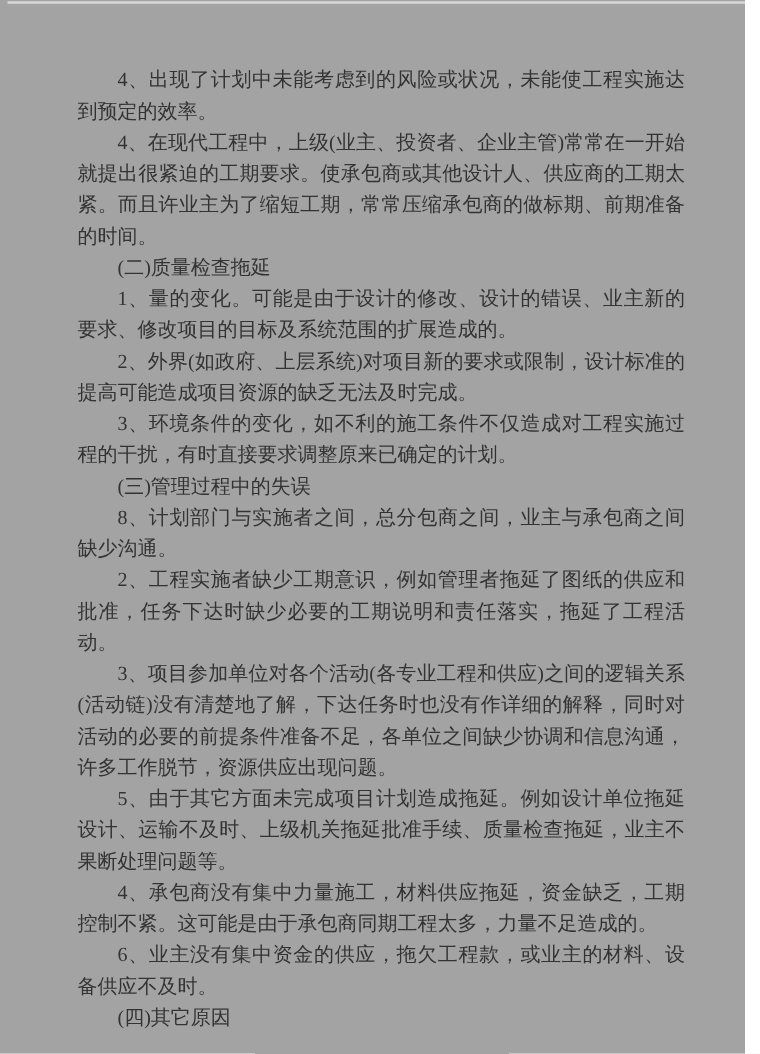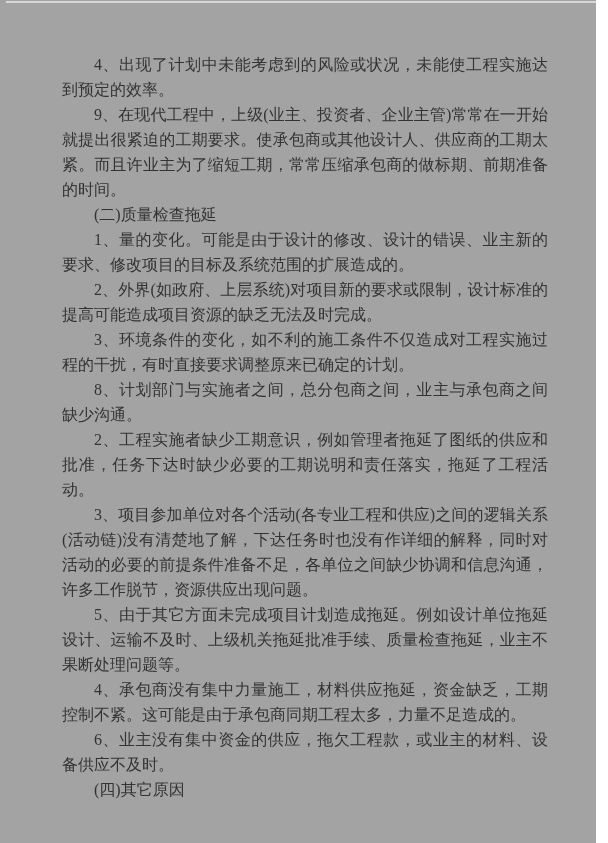--- a/index.html
+++ b/index.html
@@ -41,25 +41,26 @@
     font-weight: normal;
   }
 </style>
 </head>
 <body>
 
 <div class="page">
   <div class="top-edge"></div>
   <div class="content">
     <p>4、出现了计划中未能考虑到的风险或状况，未能使工程实施达到预定的效率。</p>
-    <p>9、在现代工程中，上级(业主、投资者、企业主管)常常在一开始就提出很紧迫的工期要求。使承包商或其他设计人、供应商的工期太紧。而且许业主为了缩短工期，常常压缩承包商的做标期、前期准备的时间。</p>
+    <p>4、在现代工程中，上级(业主、投资者、企业主管)常常在一开始就提出很紧迫的工期要求。使承包商或其他设计人、供应商的工期太紧。而且许业主为了缩短工期，常常压缩承包商的做标期、前期准备的时间。</p>
     <p>(二)质量检查拖延</p>
     <p>1、量的变化。可能是由于设计的修改、设计的错误、业主新的要求、修改项目的目标及系统范围的扩展造成的。</p>
     <p>2、外界(如政府、上层系统)对项目新的要求或限制，设计标准的提高可能造成项目资源的缺乏无法及时完成。</p>
     <p>3、环境条件的变化，如不利的施工条件不仅造成对工程实施过程的干扰，有时直接要求调整原来已确定的计划。</p>
+    <p>(三)管理过程中的失误</p>
     <p>8、计划部门与实施者之间，总分包商之间，业主与承包商之间缺少沟通。</p>
     <p>2、工程实施者缺少工期意识，例如管理者拖延了图纸的供应和批准，任务下达时缺少必要的工期说明和责任落实，拖延了工程活动。</p>
     <p>3、项目参加单位对各个活动(各专业工程和供应)之间的逻辑关系(活动链)没有清楚地了解，下达任务时也没有作详细的解释，同时对活动的必要的前提条件准备不足，各单位之间缺少协调和信息沟通，许多工作脱节，资源供应出现问题。</p>
     <p>5、由于其它方面未完成项目计划造成拖延。例如设计单位拖延设计、运输不及时、上级机关拖延批准手续、质量检查拖延，业主不果断处理问题等。</p>
     <p>4、承包商没有集中力量施工，材料供应拖延，资金缺乏，工期控制不紧。这可能是由于承包商同期工程太多，力量不足造成的。</p>
     <p>6、业主没有集中资金的供应，拖欠工程款，或业主的材料、设备供应不及时。</p>
     <p>(四)其它原因</p>
 
   </div>
 </div>

